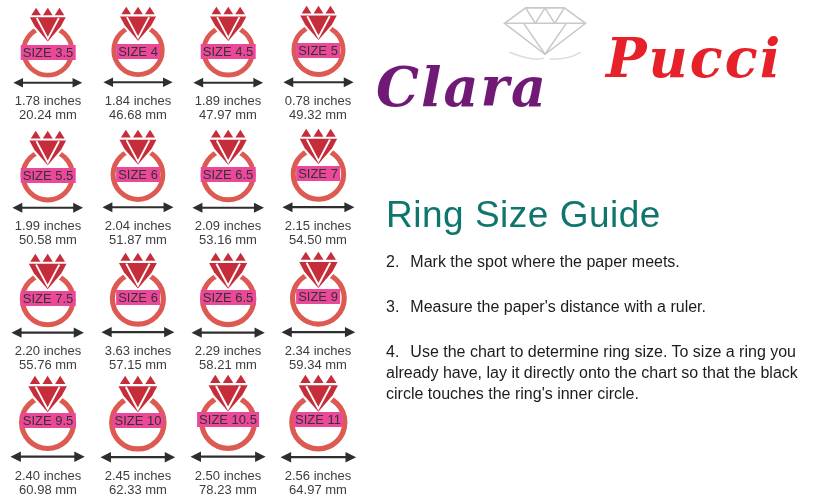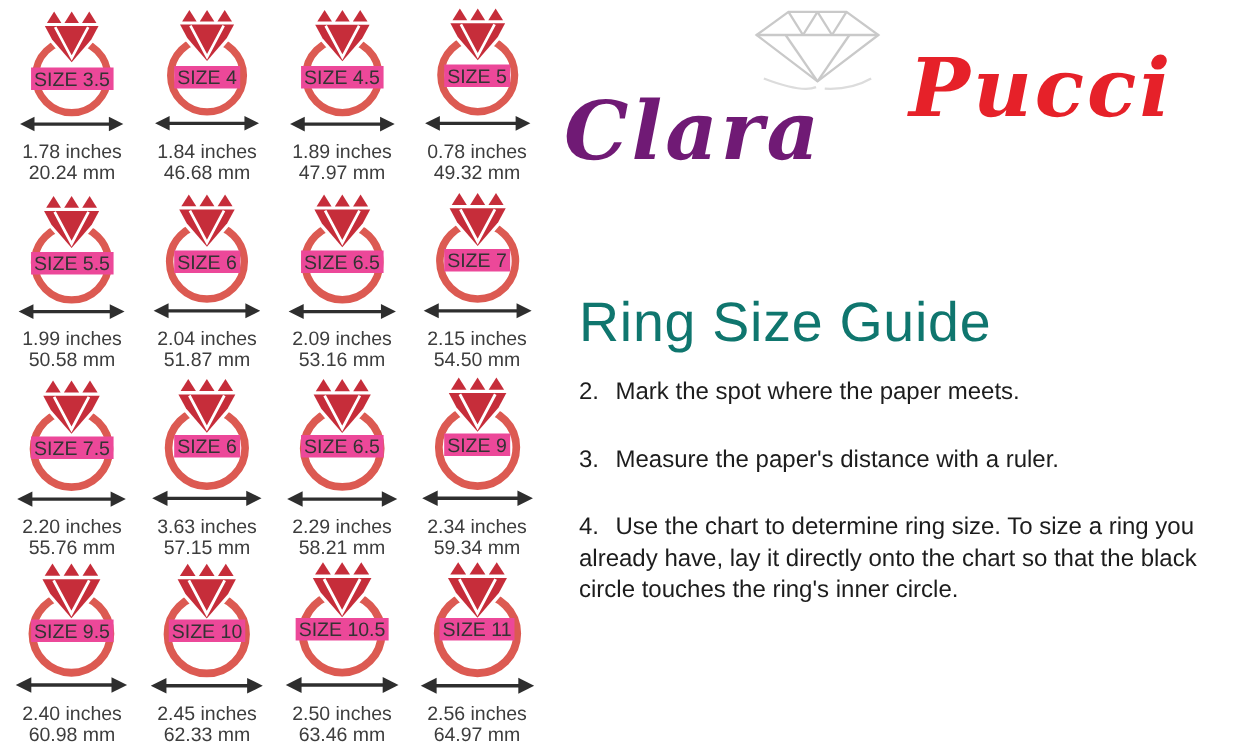--- a/index.html
+++ b/index.html
@@ -449,21 +449,21 @@
             <polygon points="62,12 69,1 76,12"></polygon>
             <polygon class="body" points="26,15 78,15 71,28 52,50 33,28"></polygon>
           </g>
           <g class="facets">
             <polyline points="36,16 52,46 68,16"></polyline>
           </g>
         </svg>
         <div class="ring-label">SIZE 10.5</div>
       </div>
       <div class="ring-inches">2.50 inches</div>
-      <div class="ring-mm">63.46 mm</div>
+      <div class="ring-mm">78.23 mm</div>
     </div>
 
     <div class="ring-cell">
       <div class="ring-figure">
         <svg class="ring-svg" viewBox="0 0 104 122" style="height: 92.25px;">
           <circle class="band" cx="52" cy="64" r="35" fill="none" stroke-width="7"></circle>
           <g class="arrow">
             <line x1="12" y1="110" x2="92" y2="110"></line>
             <polygon points="2,110 16,103 16,117"></polygon>
             <polygon points="102,110 88,103 88,117"></polygon>

